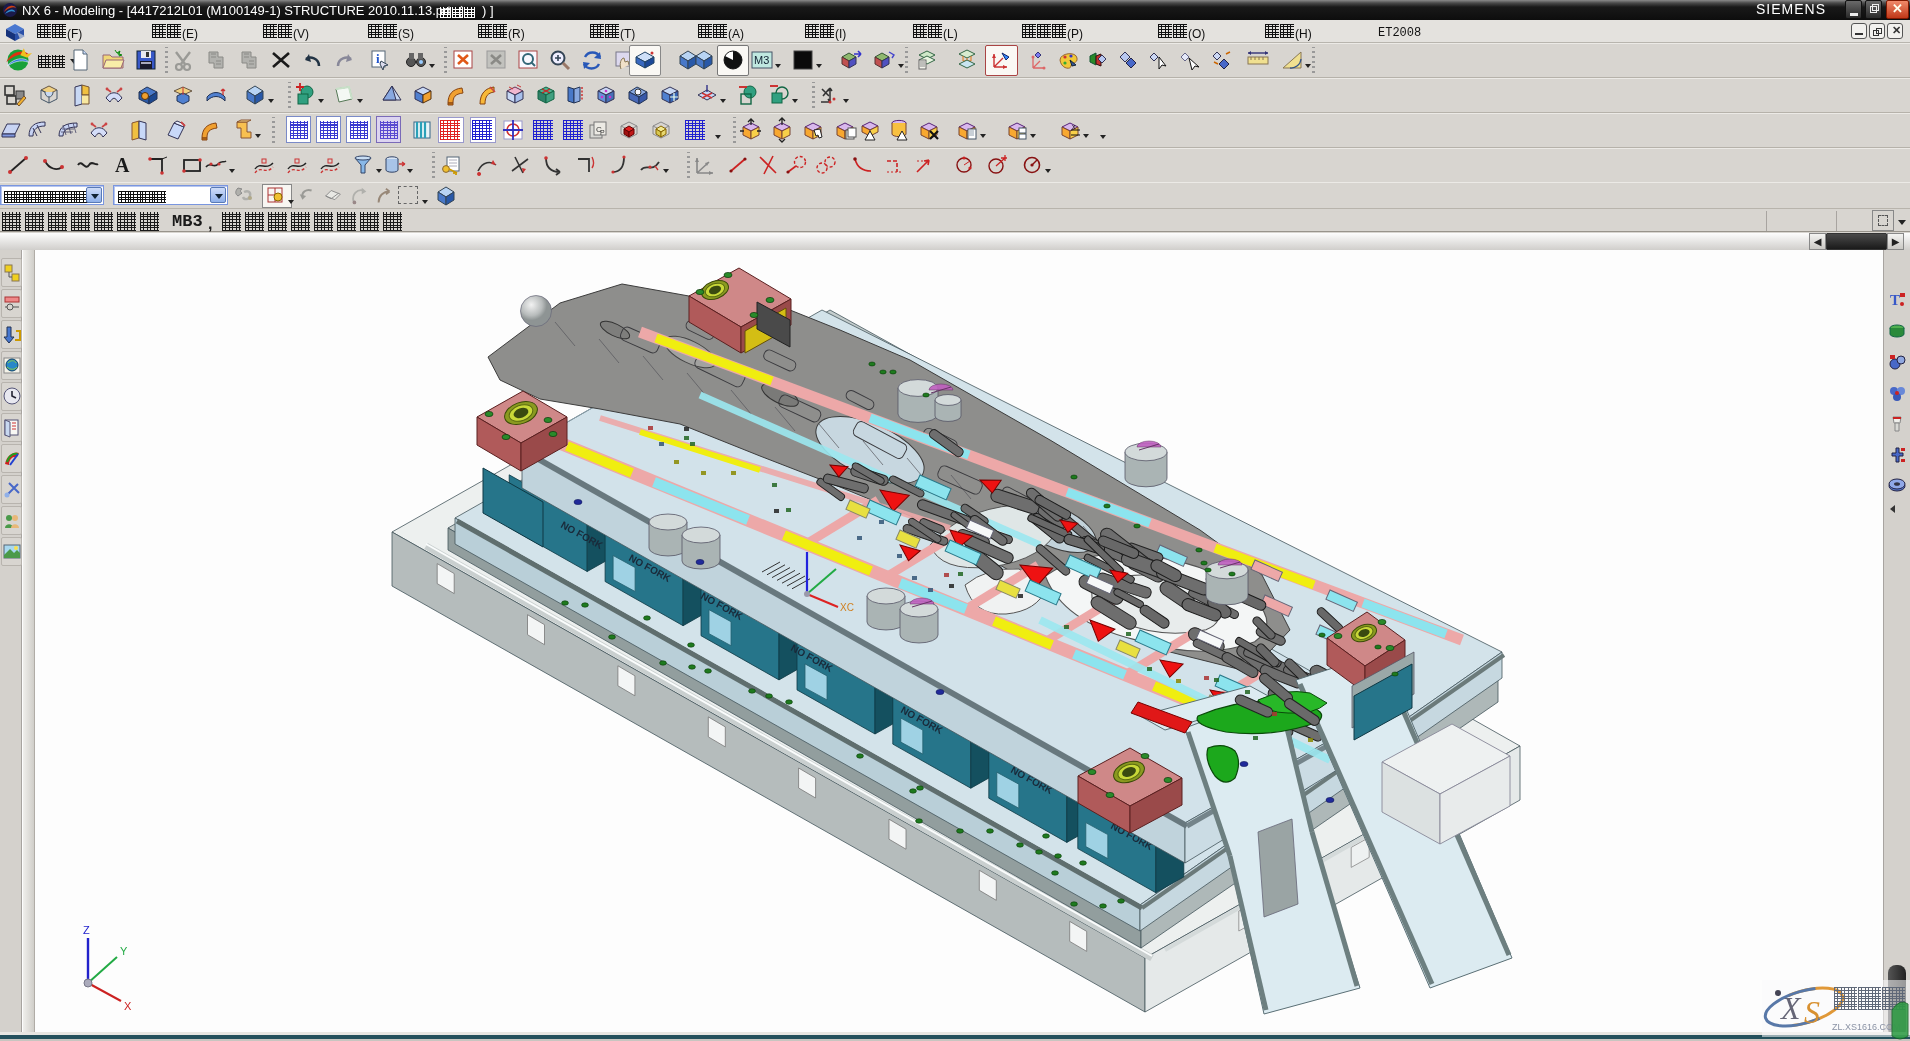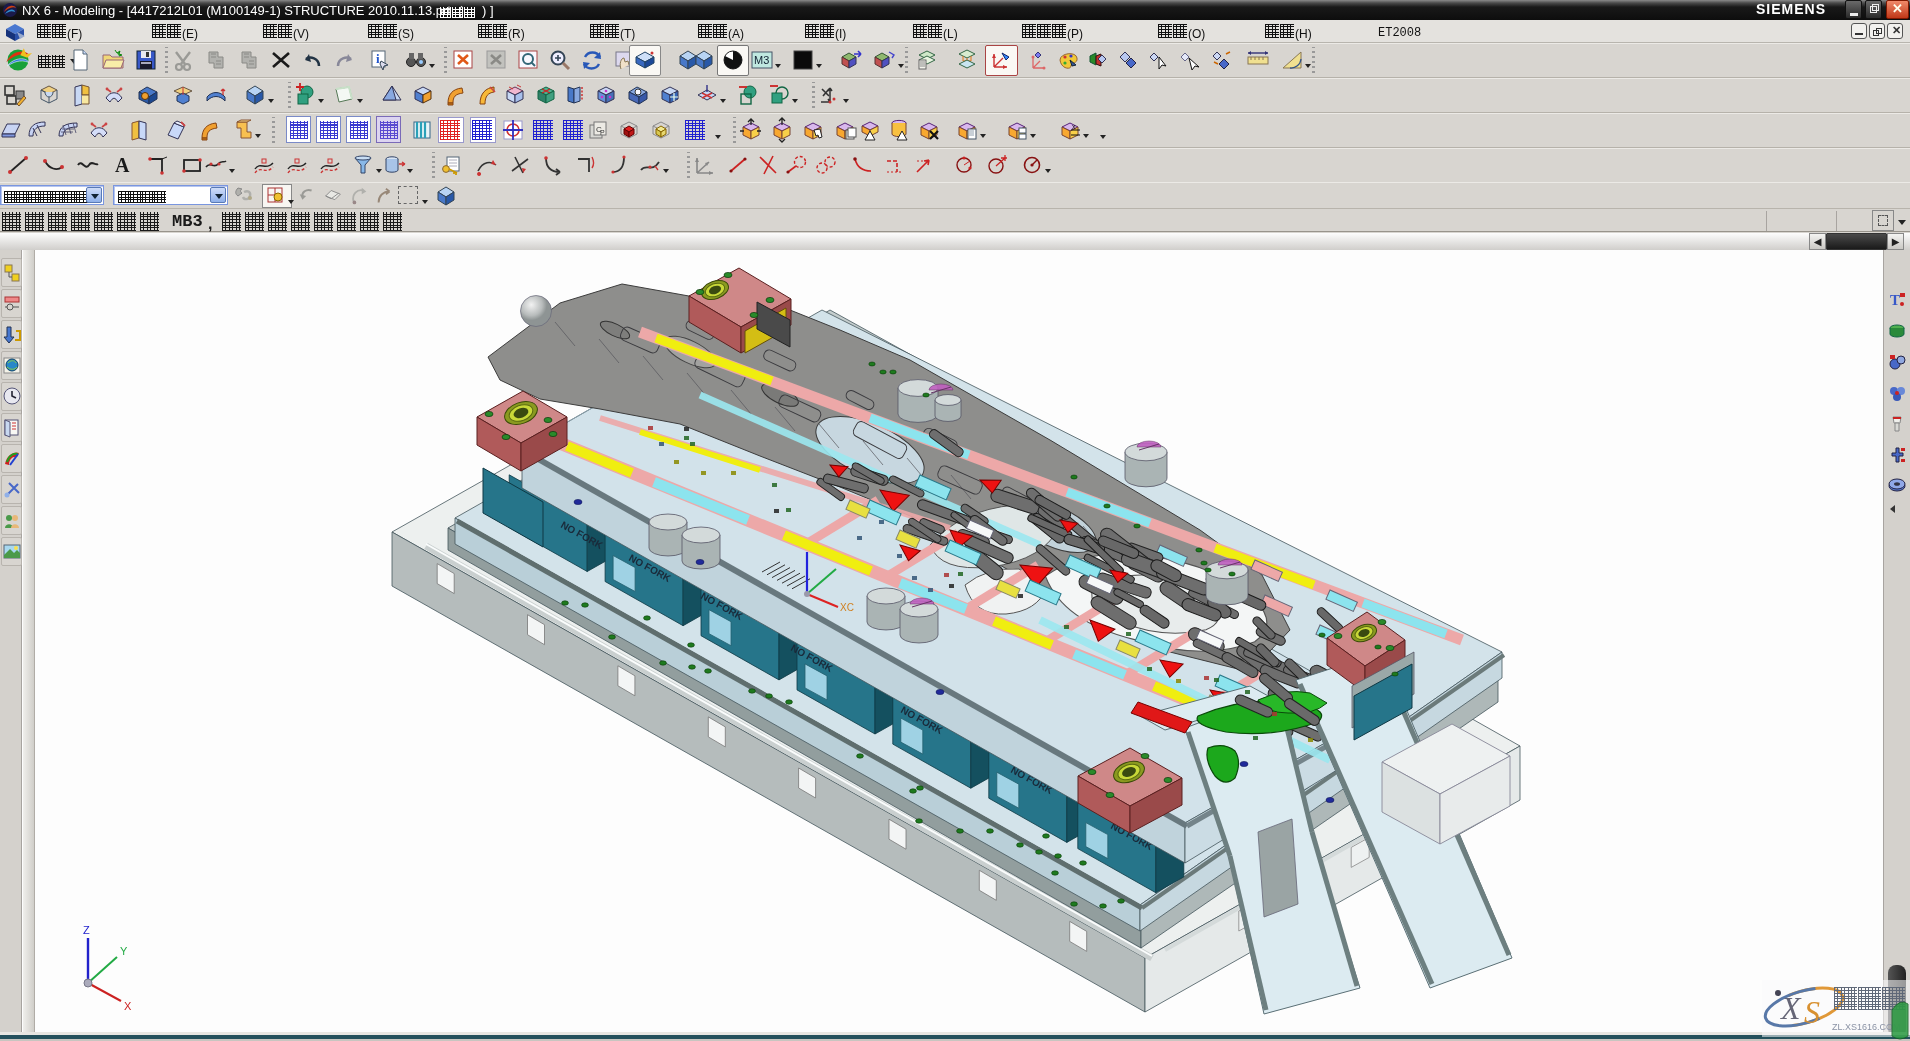--- a/index.html
+++ b/index.html
@@ -14,21 +14,21 @@
 
 <div class="abs" style="left:0;top:0;width:1910px;height:20px;background:linear-gradient(#8a8a8a 0,#4a4a4a 3px,#191919 7px,#0d0d0d 100%)">
  <svg class="abs" style="left:2px;top:2px" width="16" height="16" viewBox="0 0 16 16">
   <circle cx="8" cy="8" r="7" fill="#1a1a4a"></circle>
       <path d="M2 10 C5 3 12 2 14 6 C10 4 5 7 2 10Z" fill="#d04010"></path>
       <path d="M3 12 C7 6 13 7 13 10 C9 8 6 10 3 12Z" fill="#3090d0"></path>
  </svg>
  <span class="abs" style="left:22px;top:3px;font-size:13px;color:#fff">NX 6 - Modeling - [4417212L01 (M100149-1) STRUCTURE 2010.11.13.prt &nbsp;(</span>
  <span class="abs" style="left:440px;top:4px"><i class="cj" style="width:11px;height:11px;margin-right:1px;vertical-align:0px;background:repeating-linear-gradient(0deg,#fff 0 1px,rgba(0,0,0,0) 1px 2.7px),repeating-linear-gradient(90deg,#fff 0 1px,rgba(0,0,0,0) 1px 3.4px)"></i><i class="cj" style="width:11px;height:11px;margin-right:1px;vertical-align:0px;background:repeating-linear-gradient(0deg,#fff 0 1px,rgba(0,0,0,0) 1px 2.7px),repeating-linear-gradient(90deg,#fff 0 1px,rgba(0,0,0,0) 1px 3.4px)"></i><i class="cj" style="width:11px;height:11px;margin-right:1px;vertical-align:0px;background:repeating-linear-gradient(0deg,#fff 0 1px,rgba(0,0,0,0) 1px 2.7px),repeating-linear-gradient(90deg,#fff 0 1px,rgba(0,0,0,0) 1px 3.4px)"></i></span>
  <span class="abs" style="left:482px;top:3px;font-size:13px;color:#fff">) ]</span>
- <span class="abs" style="left:1756px;top:1px;font-size:14px;color:#fff;font-weight:bold;letter-spacing:1px">SIEMENS</span>
+ <span class="abs" style="left:1756px;top:1px;font-size:14px;color:#fff;font-weight:normal;letter-spacing:1px">SIEMENS</span>
  <div class="abs" style="left:1845px;top:0;width:17px;height:19px;background:linear-gradient(#6a6a6a,#2a2a2a);border:1px solid #111;border-radius:2px">
       <div class="abs" style="left:4px;top:12px;width:8px;height:3px;background:#eee"></div>
     </div>
  <div class="abs" style="left:1865px;top:0;width:17px;height:19px;background:linear-gradient(#6a6a6a,#2a2a2a);border:1px solid #111;border-radius:2px">
       <div class="abs" style="left:4px;top:5px;width:7px;height:7px;border:1px solid #eee"></div>
       <div class="abs" style="left:6px;top:3px;width:7px;height:7px;border:1px solid #eee"></div>
     </div>
  <div class="abs" style="left:1886px;top:0;width:23px;height:19px;background:linear-gradient(#f08a6a,#c03818);border:1px solid #801800;border-radius:2px;color:#ffe;font-weight:bold;font-size:13px;text-align:center">✕</div>
 </div>
 

